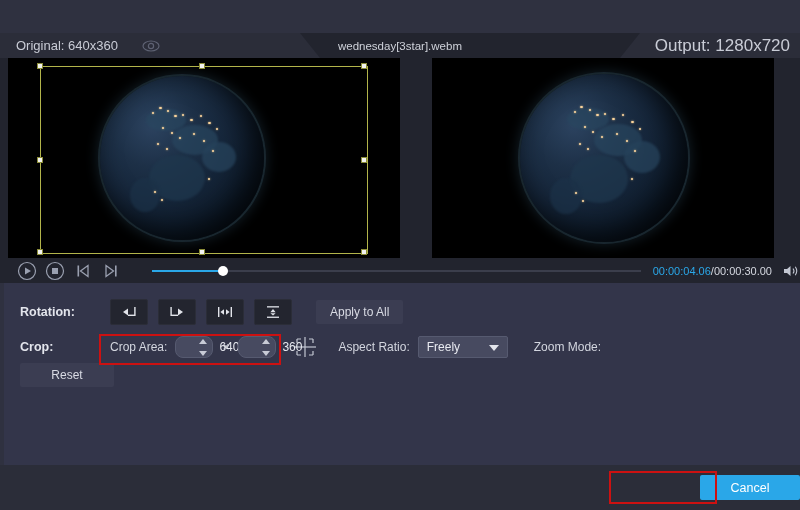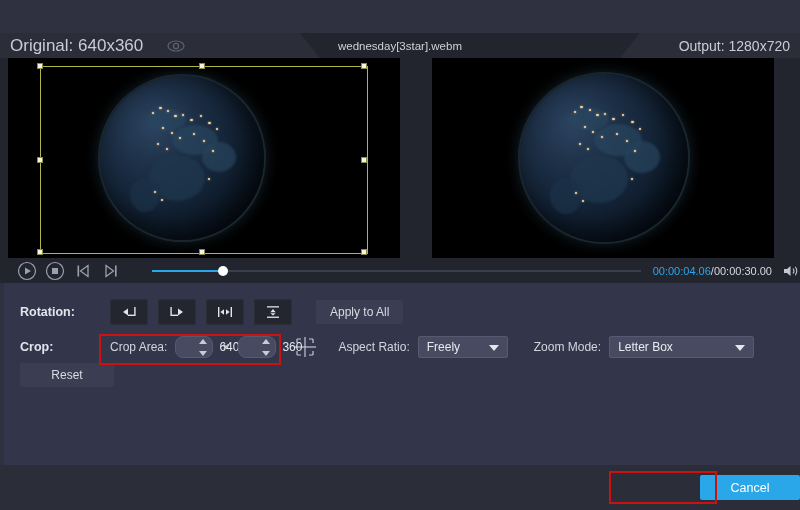--- a/index.html
+++ b/index.html
@@ -41,35 +41,35 @@
   .infobar {
     position: absolute; left: 0; top: 33px; width: 800px; height: 25px;
     background: #22242e;
   }
   .info-left {
     position: absolute; left: 0; top: 0; height: 25px; width: 320px;
     background: #2b2d39;
     clip-path: polygon(0 0, 300px 0, 320px 25px, 0 25px);
     display: flex; align-items: center;
   }
-  .info-left .lbl { margin-left: 10px; font-size: 17px; color: #c9ccd6; }
+  .info-left .lbl { margin-left: 16px; font-size: 13px; color: #c9ccd6; }
   .eye-icon { margin-left: 24px; width: 18px; height: 12px; position: relative; }
   .eye-icon svg { display: block; }
   .info-title {
     position: absolute; left: 0; top: 0; width: 800px; height: 25px;
     display: flex; align-items: center; justify-content: center;
     font-size: 11.5px; color: #cfd2da; pointer-events: none;
   }
   .info-right {
     position: absolute; right: 0; top: 0; height: 25px; width: 180px;
     background: #2b2d39;
     clip-path: polygon(20px 0, 180px 0, 180px 25px, 0 25px);
     display: flex; align-items: center; justify-content: flex-end;
   }
-  .info-right .lbl { margin-right: 10px; font-size: 14px; color: #c9ccd6; }
+  .info-right .lbl { margin-right: 10px; font-size: 17px; color: #c9ccd6; }
 
   
   .previews { position: absolute; left: 0; top: 58px; width: 800px; height: 200px; background: #22242e; }
   .pv { position: absolute; top: 0; height: 200px; background: #000; overflow: hidden; }
   .pv-left  { left: 8px;   width: 392px; }
   .pv-right { left: 432px; width: 342px; }
   .pv-sep   { position: absolute; left: 400px; top: 0; width: 32px; height: 200px; background: #22242e; }
 
   .globe { position: absolute; border-radius: 50%; }
   
@@ -430,24 +430,20 @@
         </svg>
       </span>
 
       <span class="fieldlabel" style="margin-left:20px;">Aspect Ratio:</span>
       <span class="dd dd-aspect">
         <span class="val">Freely</span>
         <span class="caret"></span>
       </span>
 
       <span class="fieldlabel" style="margin-left:26px;">Zoom Mode:</span>
-      <span class="dd dd-zoom">
-        <span class="val">Letter Box</span>
-        <span class="caret"></span>
-      </span>
     </div>
 
     <div class="row row-reset">
       <button class="flatbtn reset-btn">Reset</button>
     </div>
   </div>
 
   <div class="annot" style="left:99px; top:334px; width:182px; height:31px;"></div>
 
   <div class="footer">

